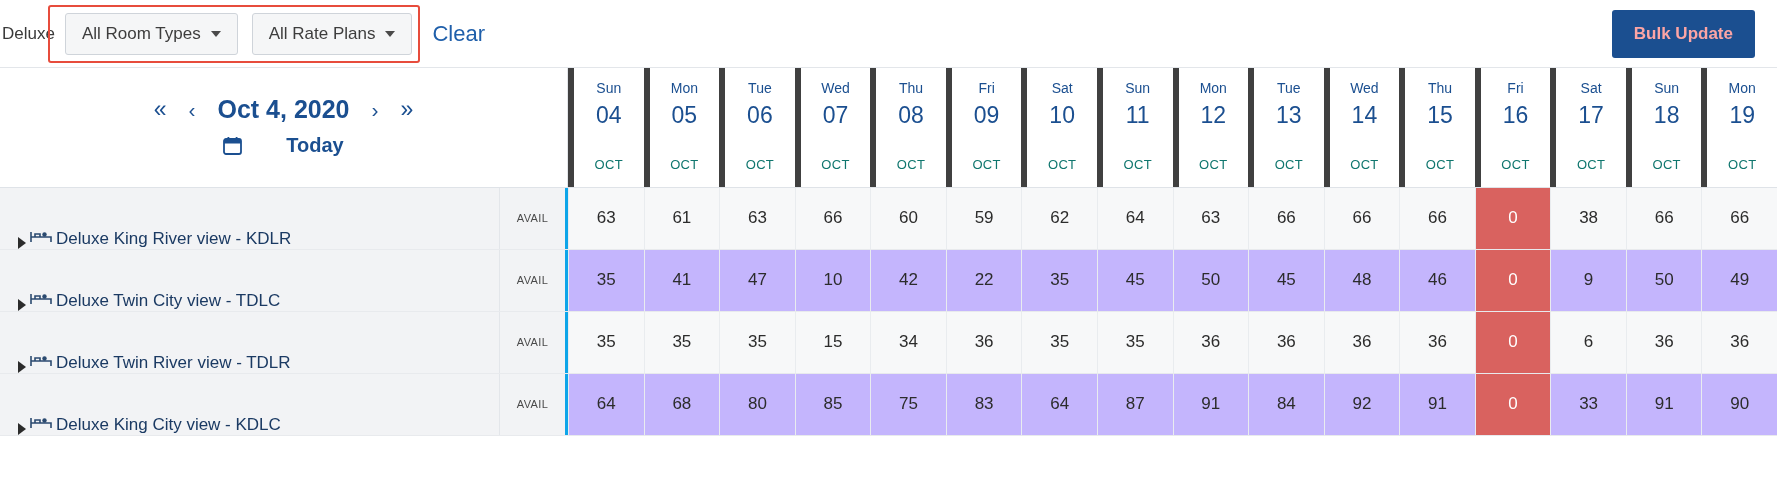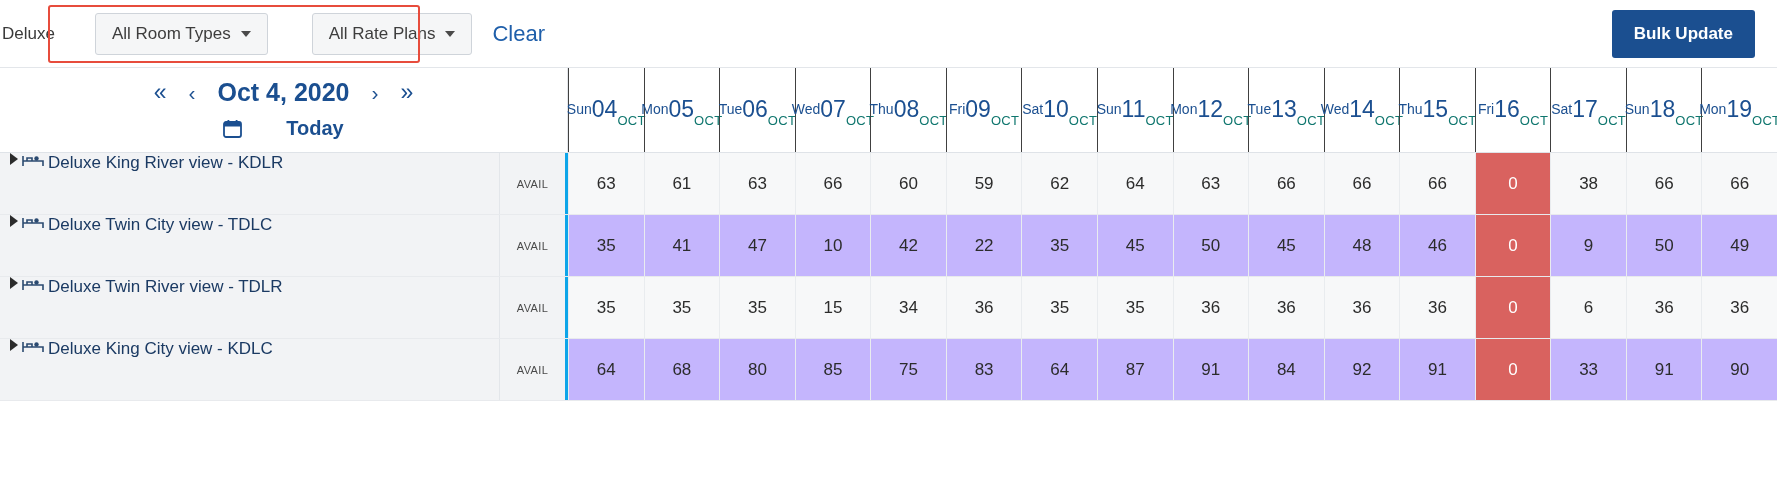--- a/index.html
+++ b/index.html
@@ -53,39 +53,38 @@
     display: flex;
     align-items: center;
     justify-content: center;
     gap: 10px;
     padding: 0 16px;
     font-size: 17px;
     color: #3d3d3d;
     margin-right: 14px;
     cursor: pointer;
     user-select: none;
-    margin-left: 30px;
   }
   .caret {
     width: 0; height: 0;
     border-left: 5px solid transparent;
     border-right: 5px solid transparent;
     border-top: 6px solid #4a4a4a;
     display: inline-block;
   }
   .clear-link {
     font-size: 22px;
     color: #1f5faa;
     cursor: pointer;
     margin-left: 6px;
   }
   .bulk-update {
     margin-left: auto;
     background: #1b4f90;
-    color: #ffffff;
+    color: #fca5a5;
     border: none;
     border-radius: 3px;
     font-size: 17px;
     font-weight: bold;
     padding: 0 22px;
     height: 48px;
     cursor: pointer;
     font-family: "Liberation Sans", sans-serif;
   }
 
@@ -149,45 +148,46 @@
 
   
   .header-row {
     border-bottom: 1px solid #dfe3e8;
     background: #fff;
   }
   .day-cell {
     width: 66.5px;
     min-width: 66.5px;
     flex: 1 1 0;
-    border-left: 1px solid #404040;
-    display: flex;
+    border-left: 6px solid #404040;
+    display: flex;
+    flex-direction: column;
     align-items: center;
     justify-content: center;
     padding: 10px 0 12px 0;
     color: #1b4f90;
   }
   .day-dow { font-size: 14px; color: #1b4f90; line-height: 1.5; }
   .day-num { font-size: 23px; font-weight: normal; color: #1b4f90; line-height: 1.4; }
   .day-mon { font-size: 13px; color: #0f766e; letter-spacing: .3px; line-height: 1.5; margin-top: 24px; }
 
   
   .data-row {
     height: 62px;
     border-bottom: 1px solid #e8eaed;
     background: #f7f8f9;
   }
   .data-row.alt { background: #c4b5fd; }
   .room-cell {
     width: 500px;
     min-width: 500px;
     display: flex;
-    align-items: flex-start;
+    align-items: flex-end;
     gap: 4px;
-    padding-left: 10px;
+    padding-left: 18px;
     background: #f2f3f5;
     border-right: 1px solid #e3e6ea;
   }
   .expand-arrow {
     width: 0; height: 0;
     border-top: 6px solid transparent;
     border-bottom: 6px solid transparent;
     border-left: 8px solid #2b2b2b;
     cursor: pointer;
     flex: 0 0 auto;

